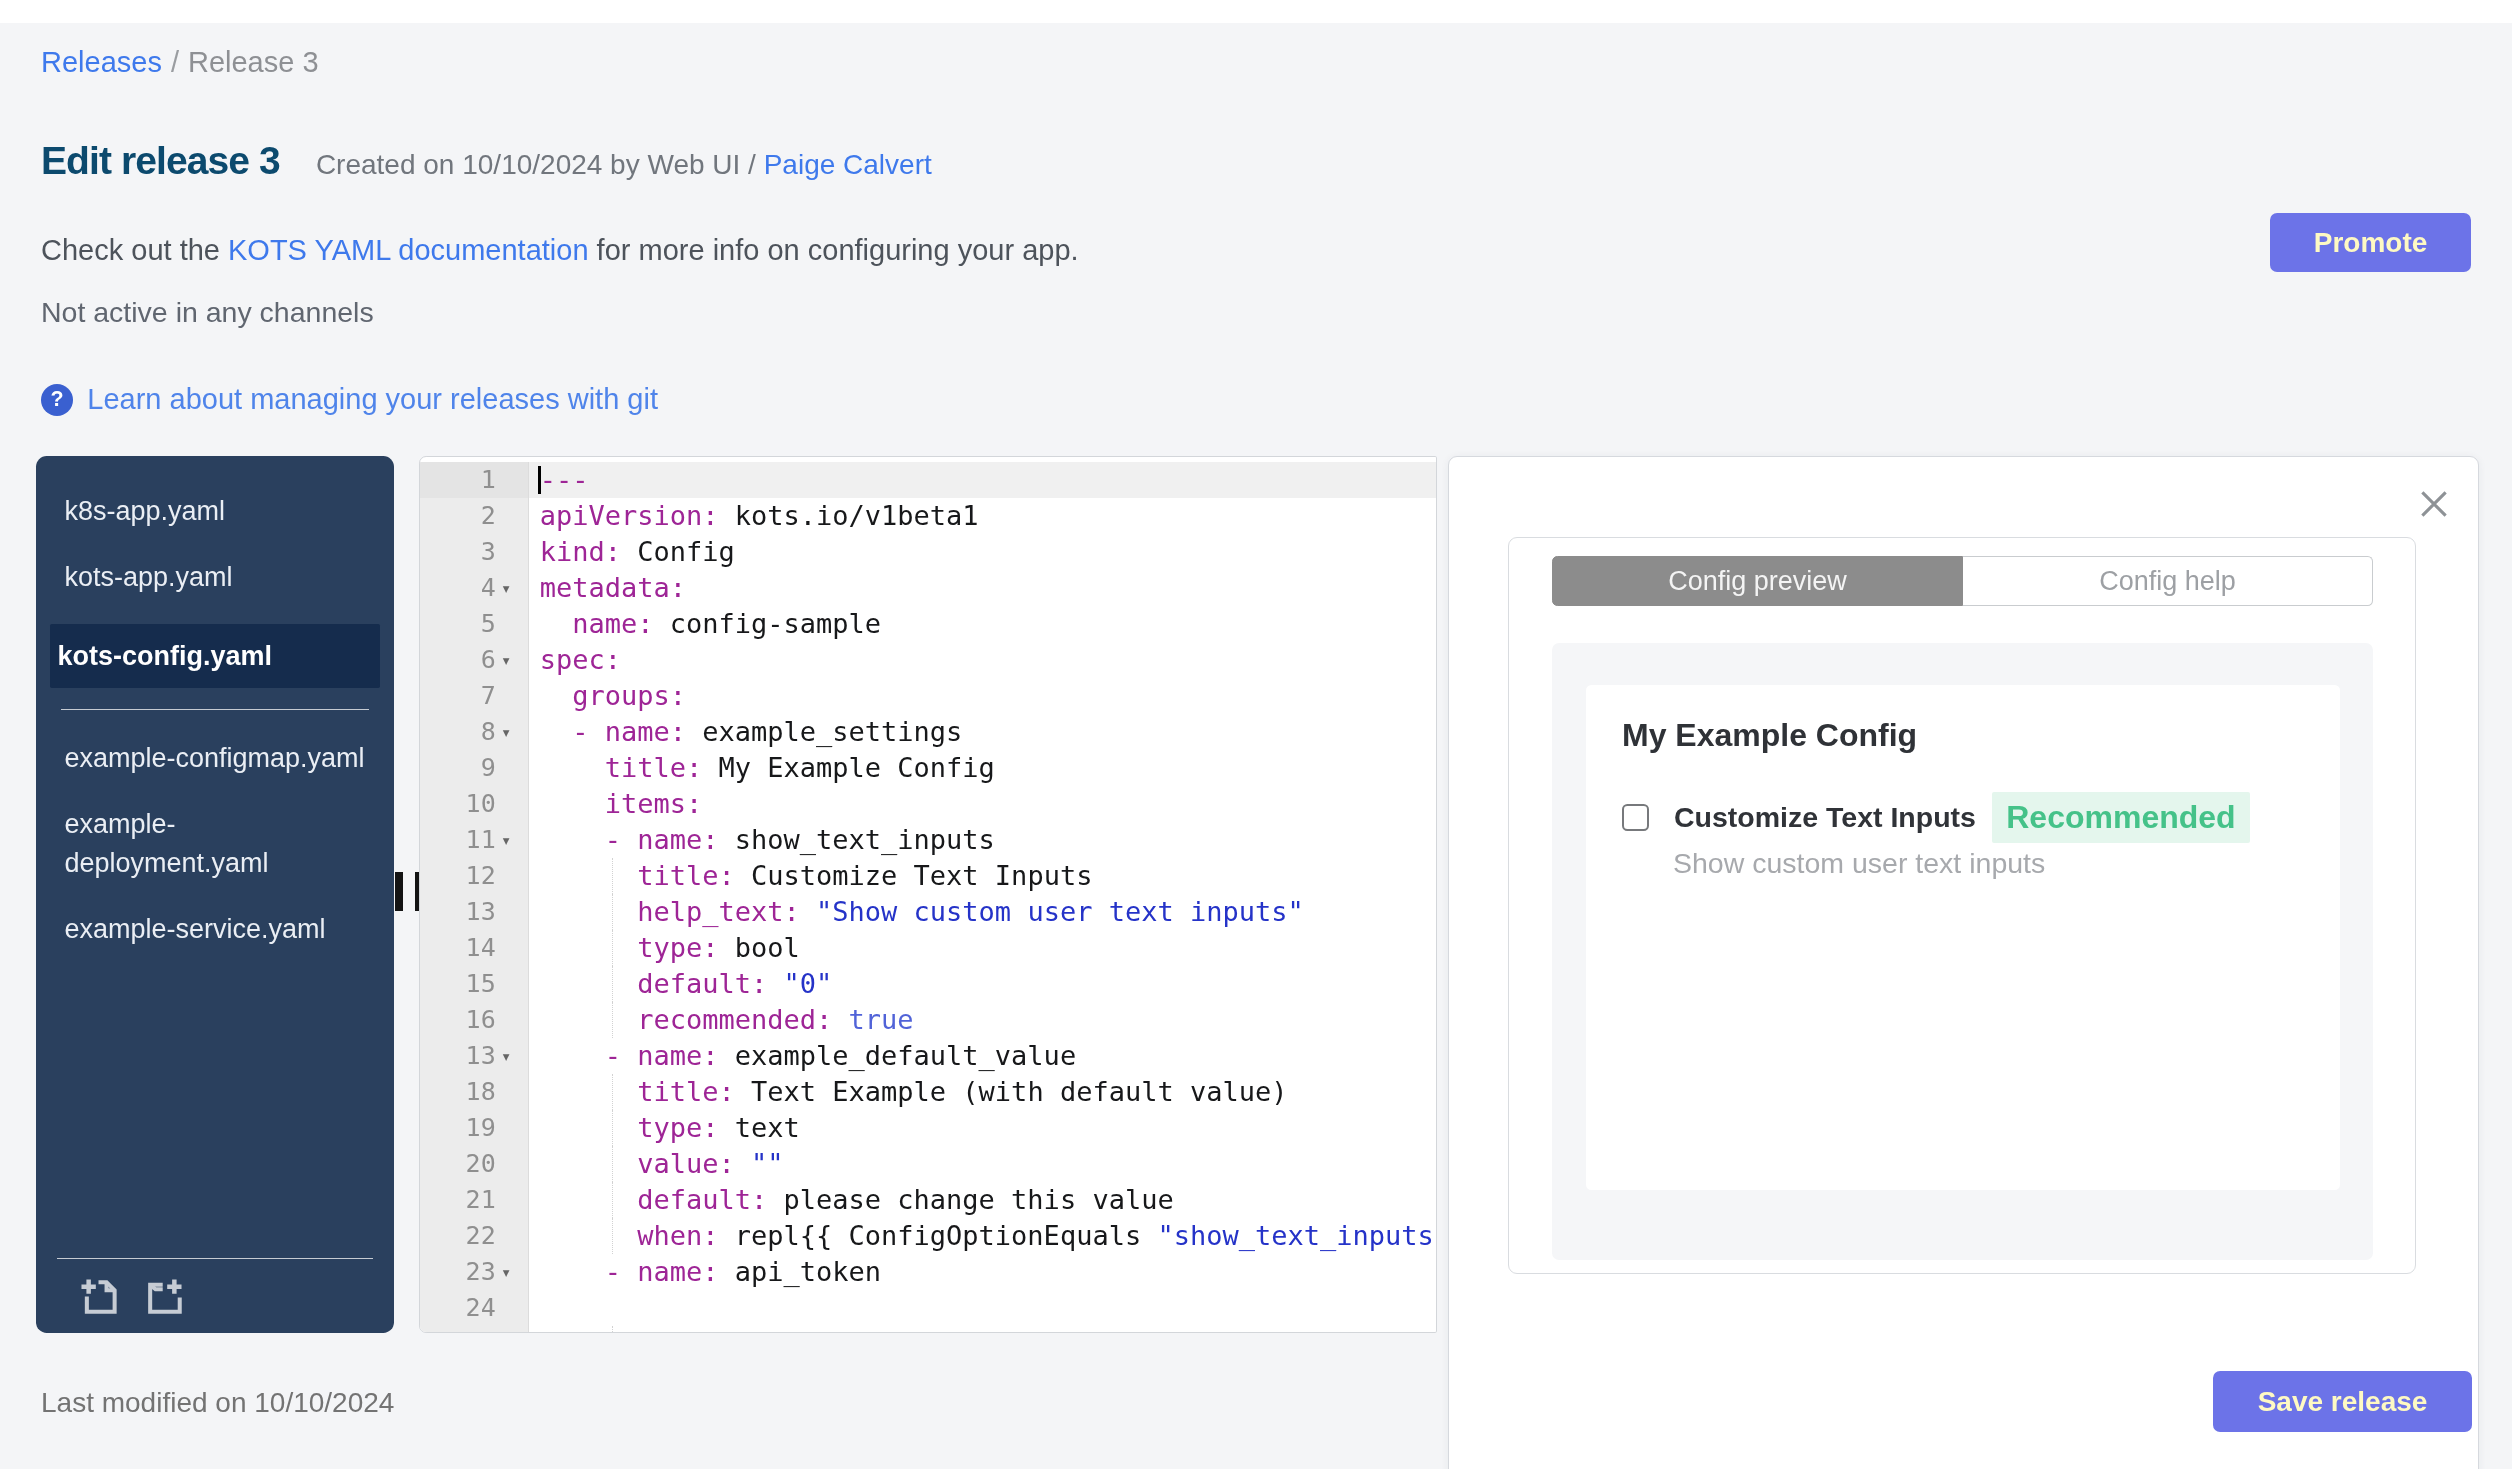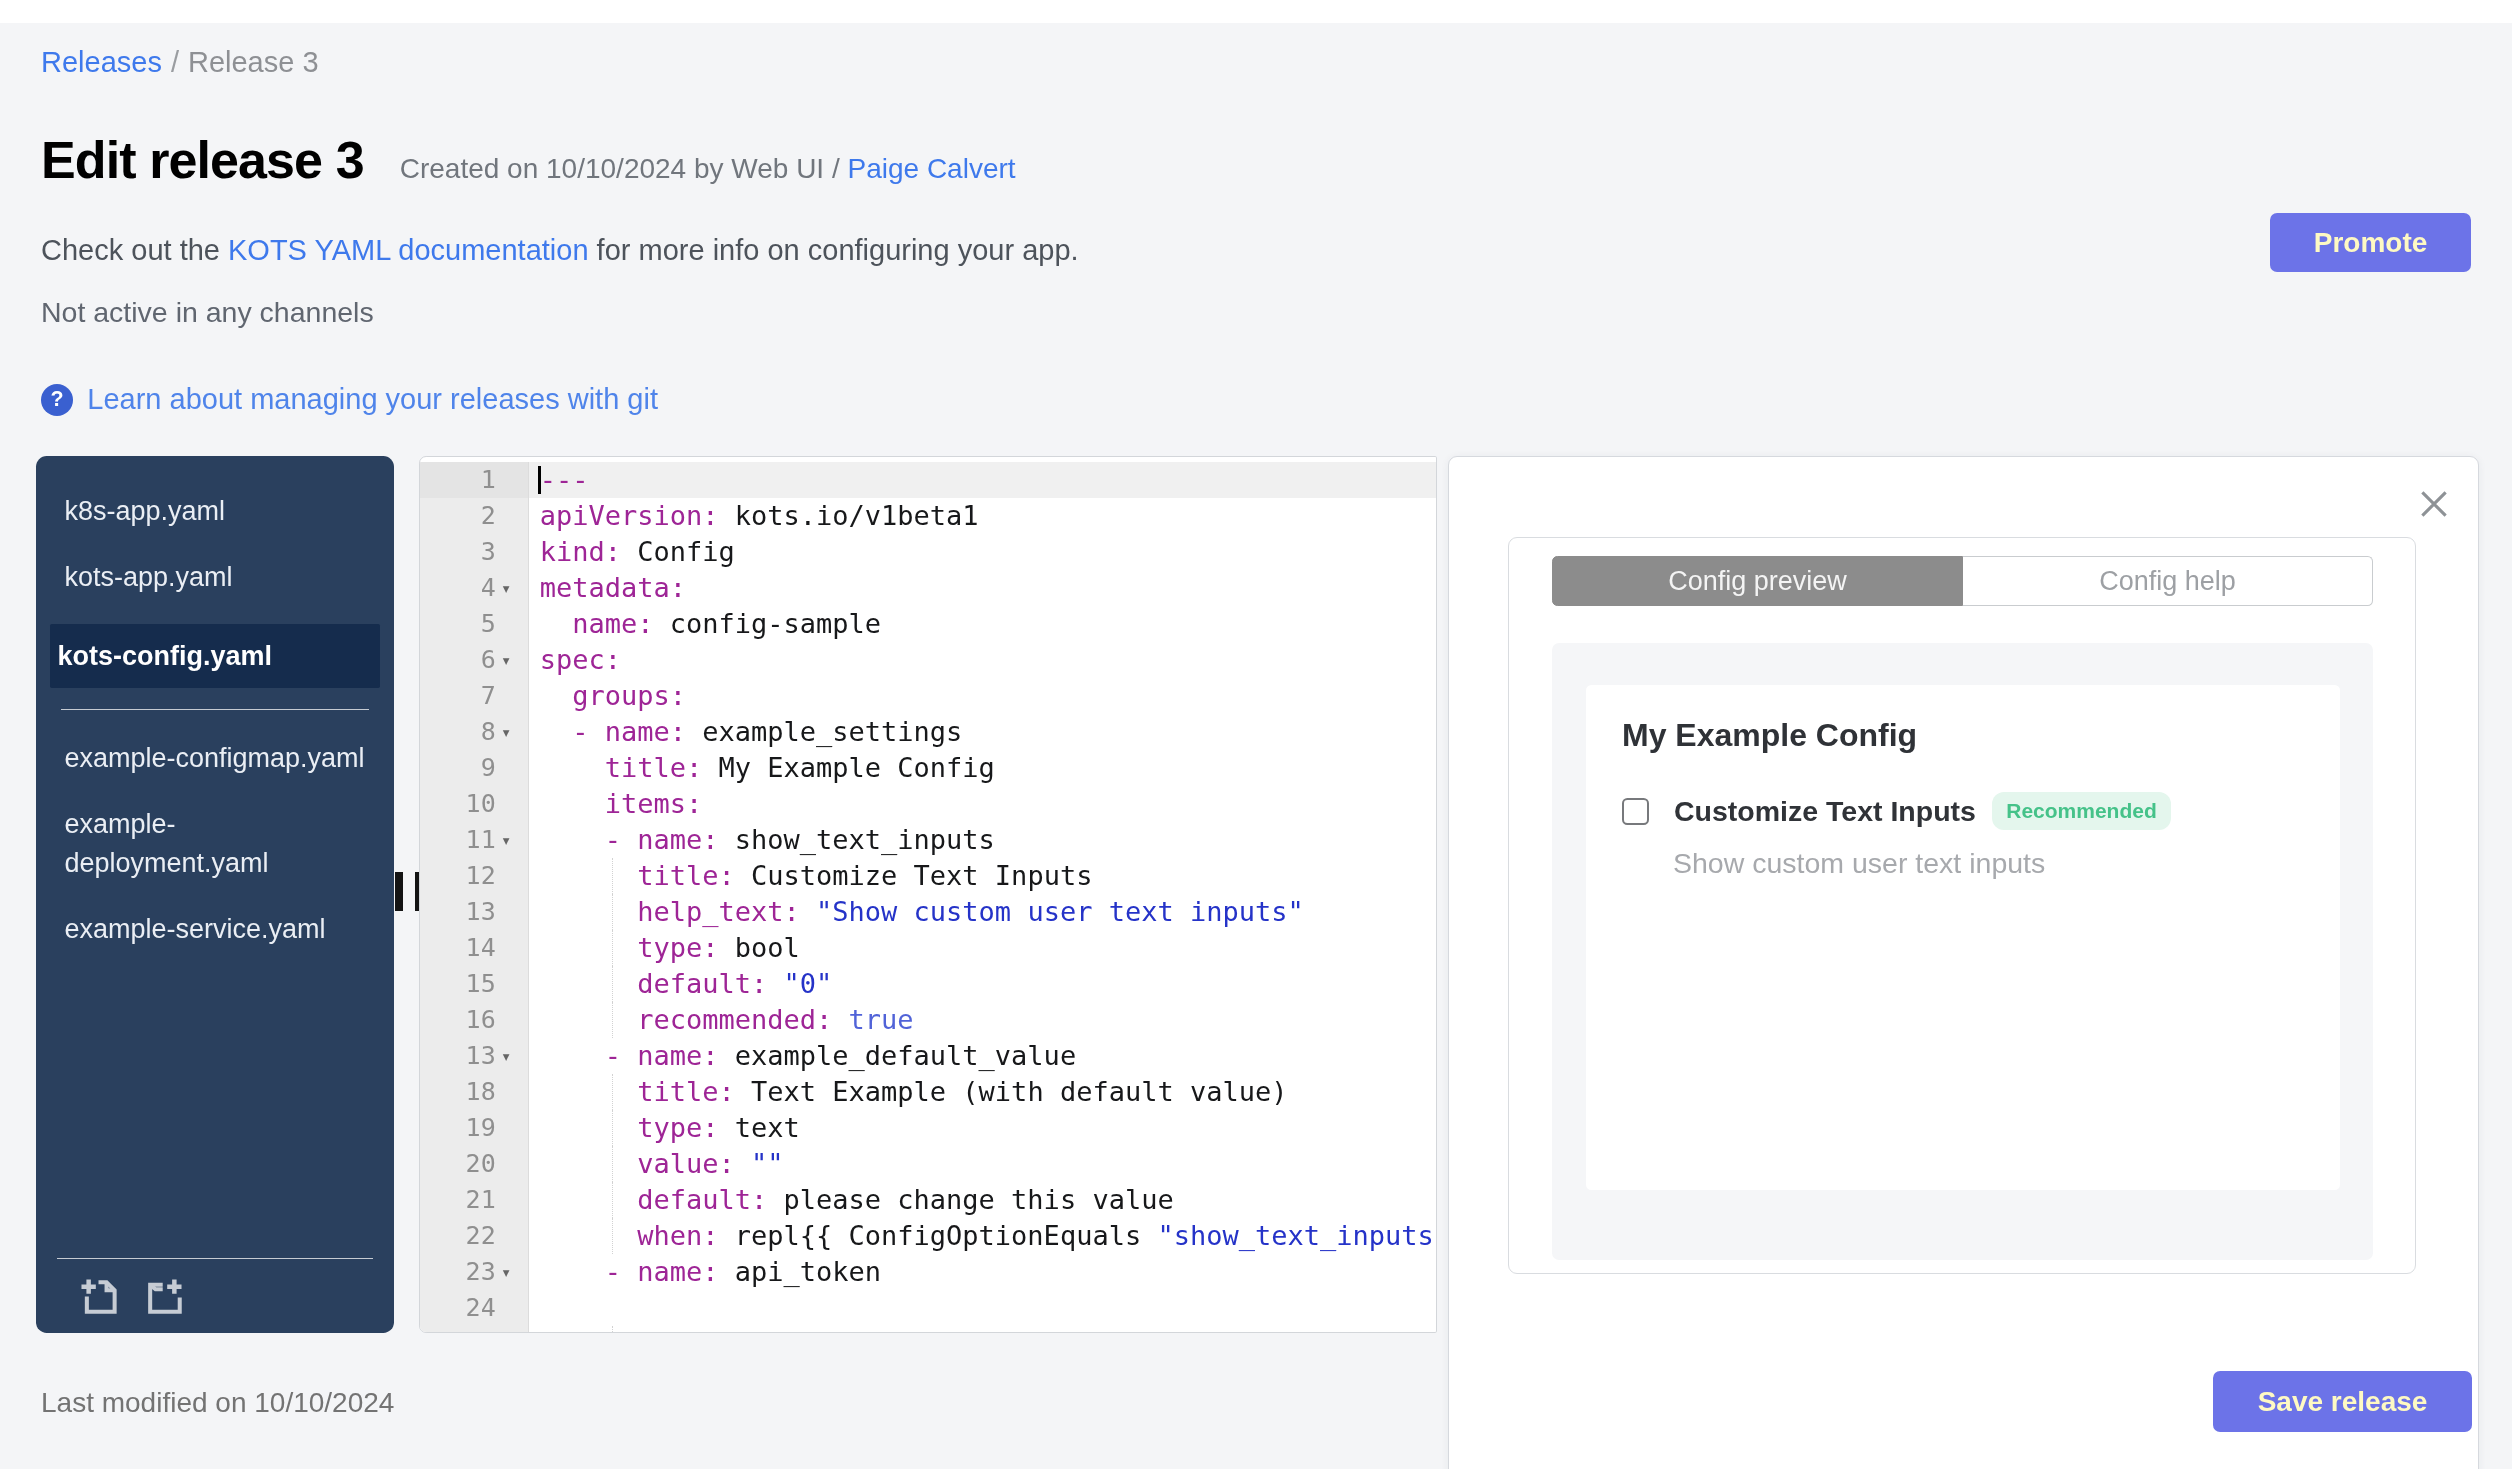--- a/index.html
+++ b/index.html
@@ -5,21 +5,21 @@
   * { margin:0; padding:0; box-sizing:border-box; }
   body { font-family:"Liberation Sans", sans-serif; background:#f4f5f7; }
   .stage { position:relative; width:2512px; height:1469px; overflow:hidden; background:#f4f5f7; }
   .topband { position:absolute; left:0; top:0; width:100%; height:23px; background:#ffffff; }
 
   
   .breadcrumb { position:absolute; left:41px; top:46px; font-size:29px; color:#8e9094; }
   .breadcrumb a { color:#3e79ec; text-decoration:none; cursor:pointer; }
   .breadcrumb .sep { margin:0 9px; color:#9a9da1; }
   .titlerow { position:absolute; left:41px; top:132px; display:flex; align-items:baseline; }
-  .h1 { font-size:52px; line-height:57px; font-weight:700; color:#000000; letter-spacing:-0.9px; }
+  .h1 { font-size:39px; line-height:57px; font-weight:700; color:#0c4a6e; letter-spacing:-0.9px; }
   .created { margin-left:36px; font-size:28px; color:#71767d; }
   .created a { color:#3e79ec; text-decoration:none; }
   .docline { position:absolute; left:41px; top:234px; font-size:29px; color:#4d535b; }
   .docline a { color:#3e79ec; text-decoration:none; }
   .channels { position:absolute; left:41px; top:296px; font-size:28.5px; color:#606670; }
   .gitrow { position:absolute; left:41px; top:383px; display:flex; align-items:center; }
   .qicon { width:32px; height:32px; border-radius:50%; background:#3a60d0; color:#fff;
            font-size:21.4px; font-weight:700; display:flex; align-items:center; justify-content:center; }
   .gitlink { margin-left:14.3px; font-size:29px; color:#4f84ea; text-decoration:none; cursor:pointer; }
   .btn { position:absolute; background:#6c73e8; color:#fef9c3; font-weight:700; font-size:28px;
@@ -81,22 +81,22 @@
   .tab.active { background:#8c8c8c; color:#f4f4f4; border-radius:5.3px 0 0 5.3px; border:0.9px solid #8c8c8c; }
   .tab.inactive { background:#ffffff; color:#9da0a4; border:0.9px solid #c9cccf; border-left:none; border-radius:0 5.3px 5.3px 0; }
   .grayregion { position:absolute; left:43px; top:105px; width:821px; height:617px;
                 background:#f5f6f8; border-radius:7.1px; }
   .configcard { position:absolute; left:34px; top:42px; width:754px; height:505px;
                 background:#ffffff; border-radius:5.3px; }
   .cfg-title { position:absolute; left:36px; top:32px; font-size:32px; font-weight:700; color:#2f3237; }
   .cfg-row { position:absolute; left:36px; top:107px; display:flex; align-items:center; }
   .checkbox { width:27px; height:27px; border:2.7px solid #77797c; border-radius:5.3px; background:#fff; cursor:pointer; }
   .cfg-label { margin-left:25px; font-size:28.5px; font-weight:700; color:#303338; }
-  .badge { margin-left:16px; background:#e4f6ed; color:#45c289; font-size:21px; font-weight:600;
-           padding:7.1px 14.3px; border-radius:12px; }
+  .badge { margin-left:16px; background:#e4f6ed; color:#45c289; font-size:32px; font-weight:600;
+           padding:7.1px 14.3px; border-radius:2px; }
   .cfg-desc { position:absolute; left:87px; top:162px; font-size:28.5px; color:#a7a9ad; }
 </style>
 </head>
 <body>
 
 <div class="stage">
   <div class="topband"></div>
 
   <div class="breadcrumb">
     <a>Releases</a><span class="sep">/</span><span>Release 3</span>

